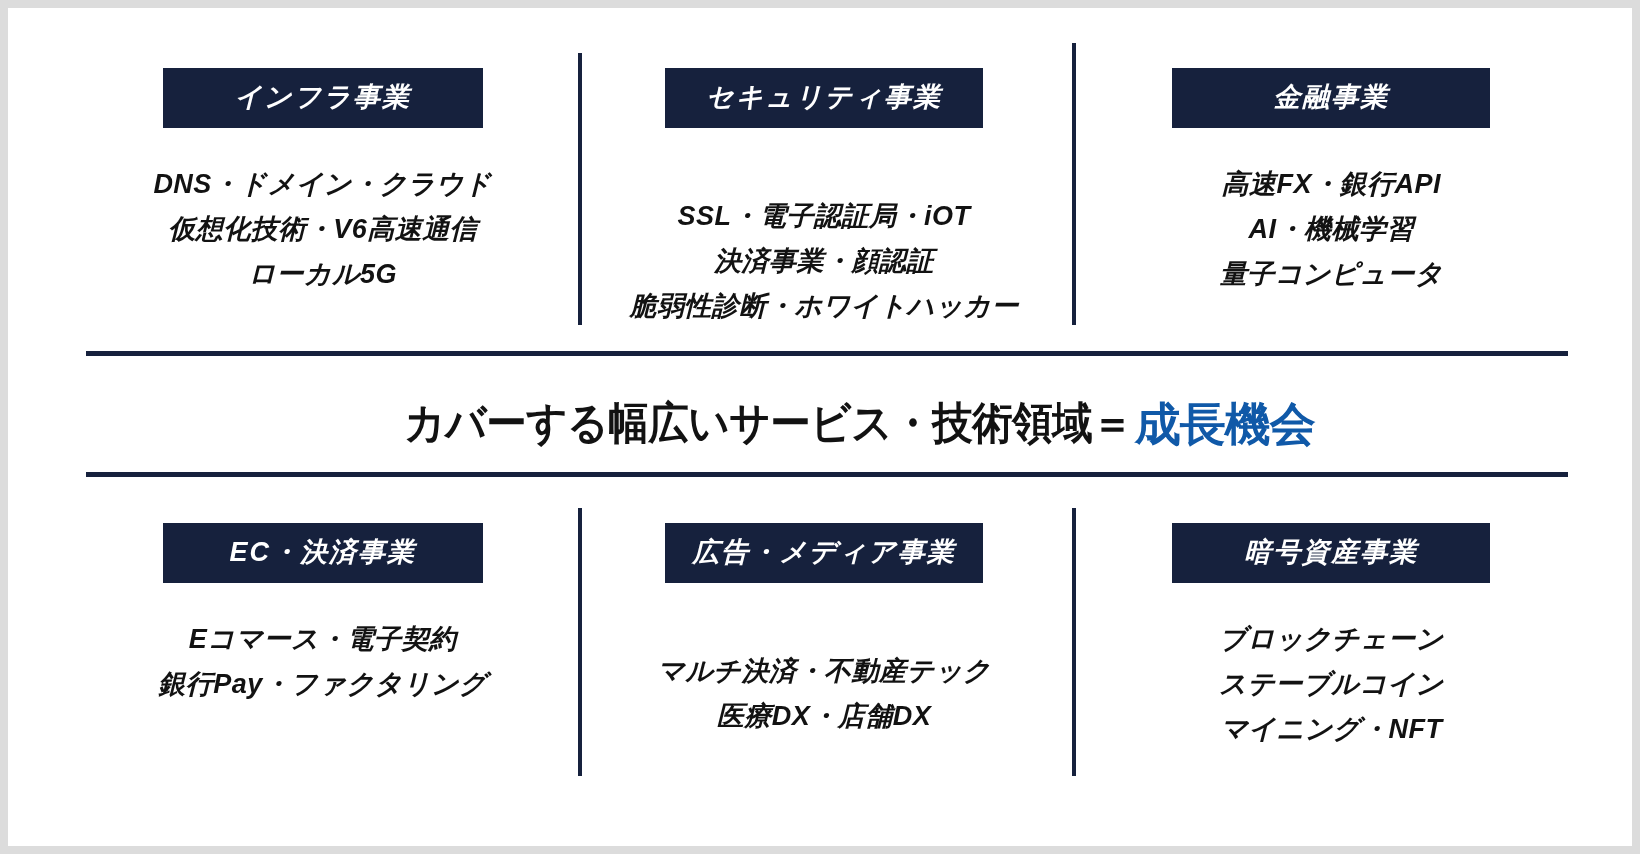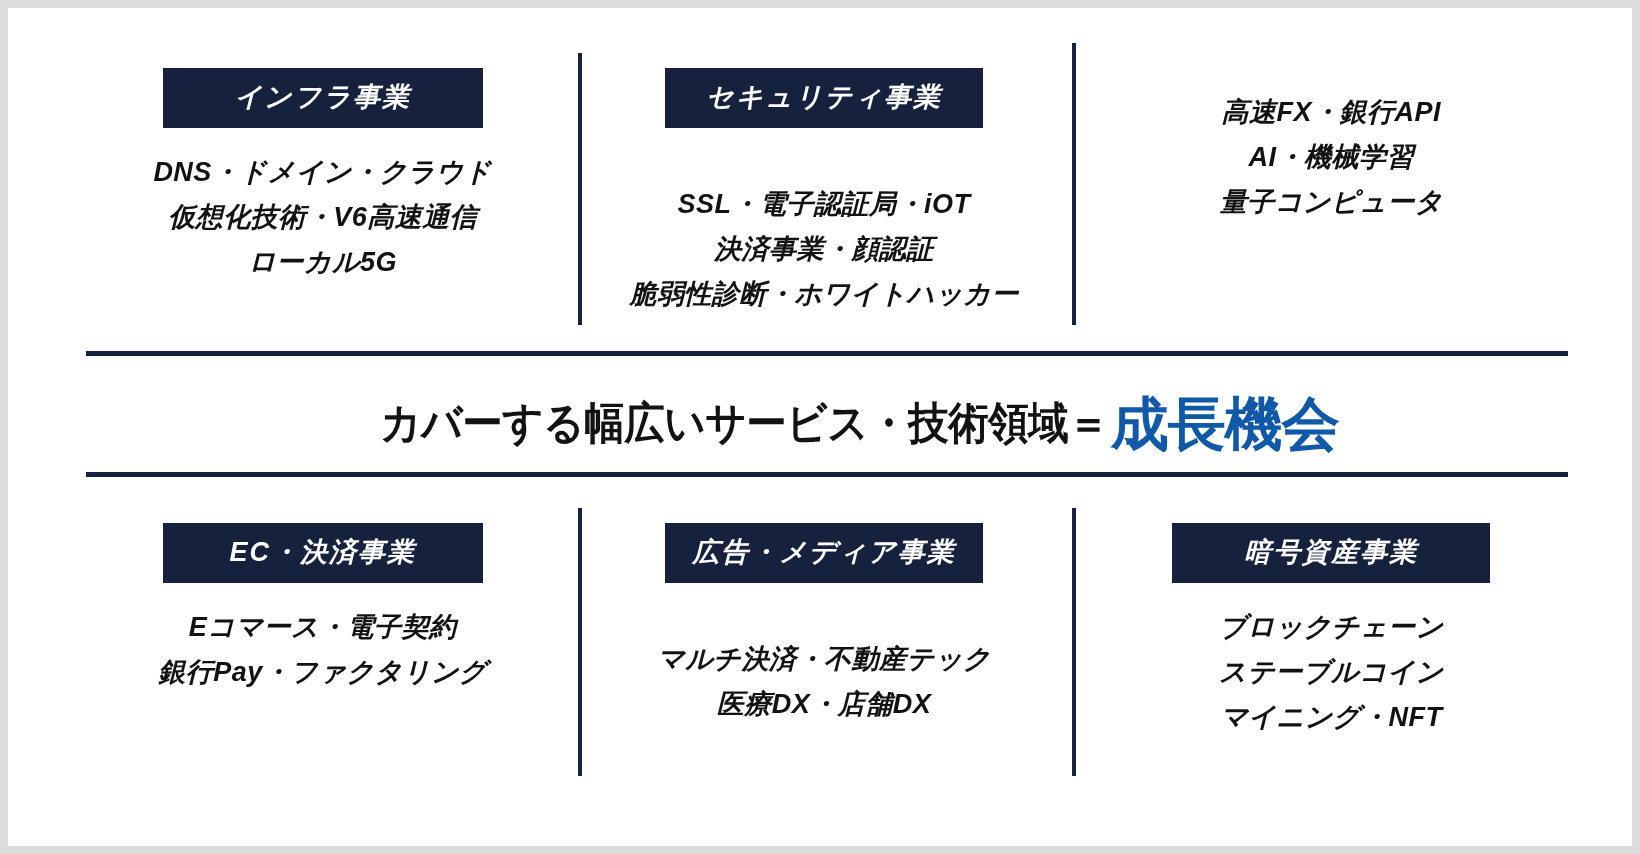--- a/index.html
+++ b/index.html
@@ -59,21 +59,21 @@
     padding: 16px 26px 17px 26px;
     box-sizing: border-box;
     white-space: nowrap;
   }
   .chip-w1 { min-width: 320px; }
   .chip-w2 { min-width: 318px; }
   .chip-w3 { min-width: 318px; }
 
   
   .items {
-    margin-top: 22px;
+    margin-top: 34px;
     text-align: center;
     color: #121212;
     font-size: 27px;
     font-weight: bold;
     line-height: 1.67;
     letter-spacing: 0.5px;
     white-space: nowrap;
   }
   .items .line { display: block; }
 
@@ -114,21 +114,21 @@
   #headline .h-main {
     color: #121212;
     font-size: 44px;
     font-weight: bold;
     letter-spacing: -0.5px;
     transform: scaleX(0.92);
     transform-origin: right center;
   }
   #headline .h-accent {
     color: #1059a8;
-    font-size: 58px;
+    font-size: 46px;
     font-weight: bold;
     letter-spacing: -1px;
     margin-left: 2px;
     position: relative;
     top: 2px;
   }
 </style>
 </head>
 <body>
 
@@ -148,20 +148,21 @@
     <div class="col col-2">
       <div class="chip chip-w2">セキュリティ事業</div>
       <div class="items">
         <span class="line">SSL・電子認証局・iOT</span>
         <span class="line">決済事業・顔認証</span>
         <span class="line">脆弱性診断・ホワイトハッカー</span>
       </div>
     </div>
 
     <div class="col col-3">
+      <div class="chip chip-w3">金融事業</div>
       <div class="items">
         <span class="line">高速FX・銀行API</span>
         <span class="line">AI・機械学習</span>
         <span class="line">量子コンピュータ</span>
       </div>
     </div>
 
   </div>
 
   <div class="vdivider" id="vdiv-top-1"></div>

